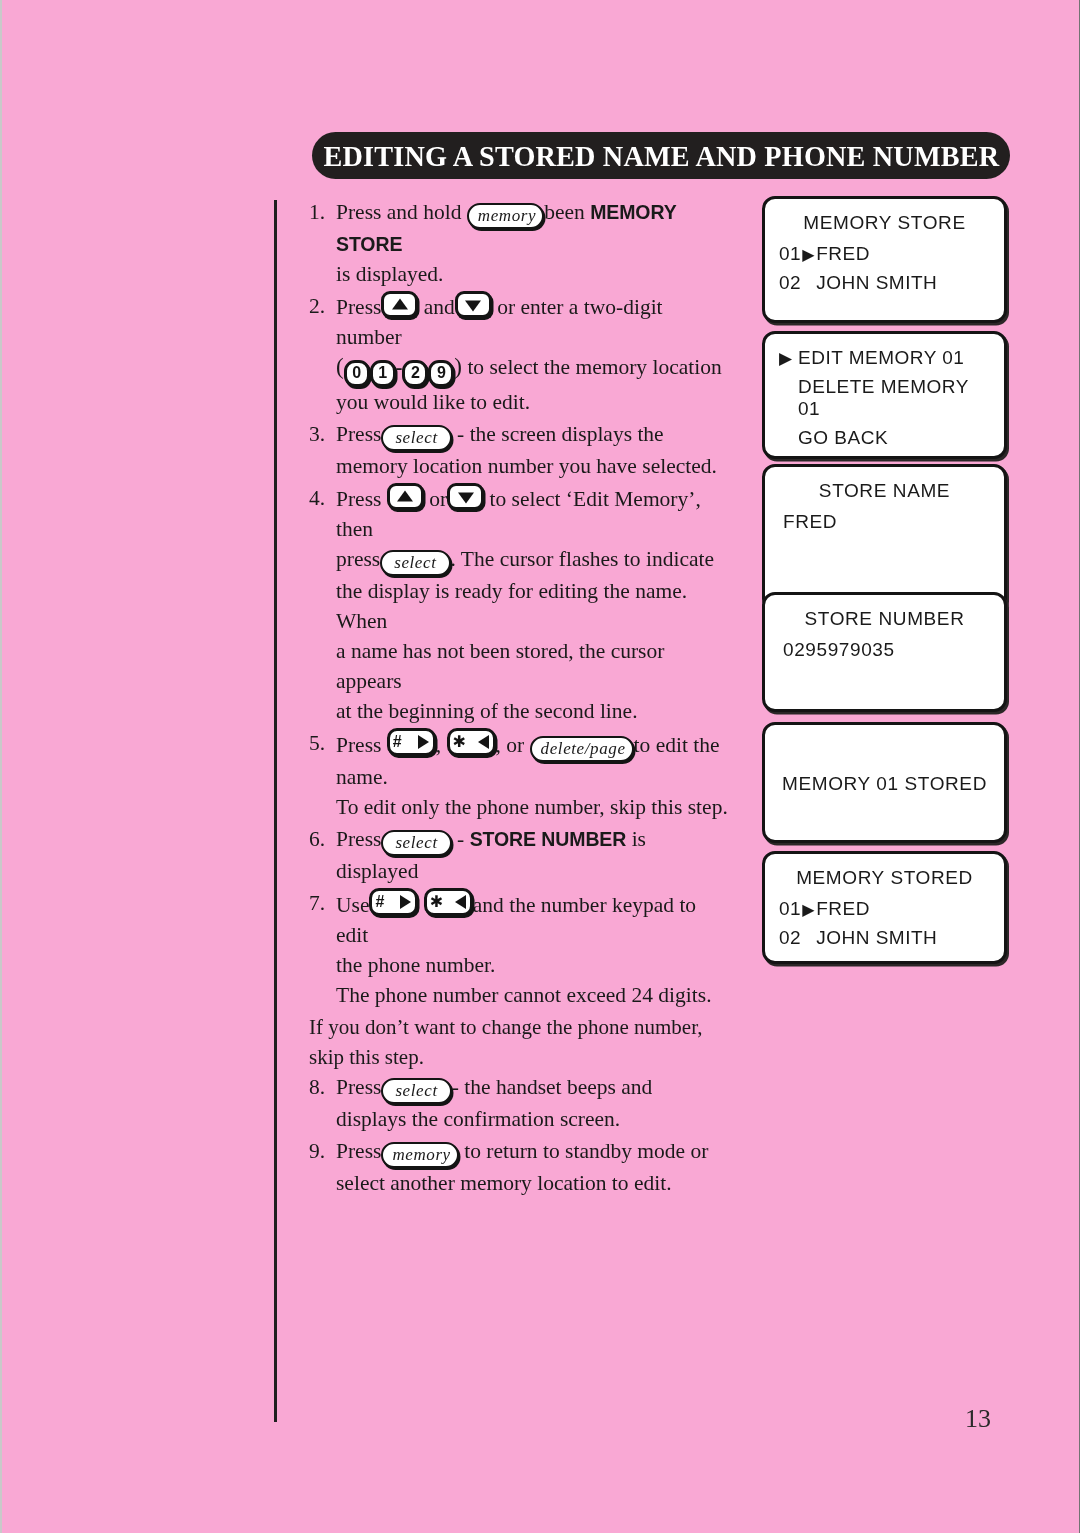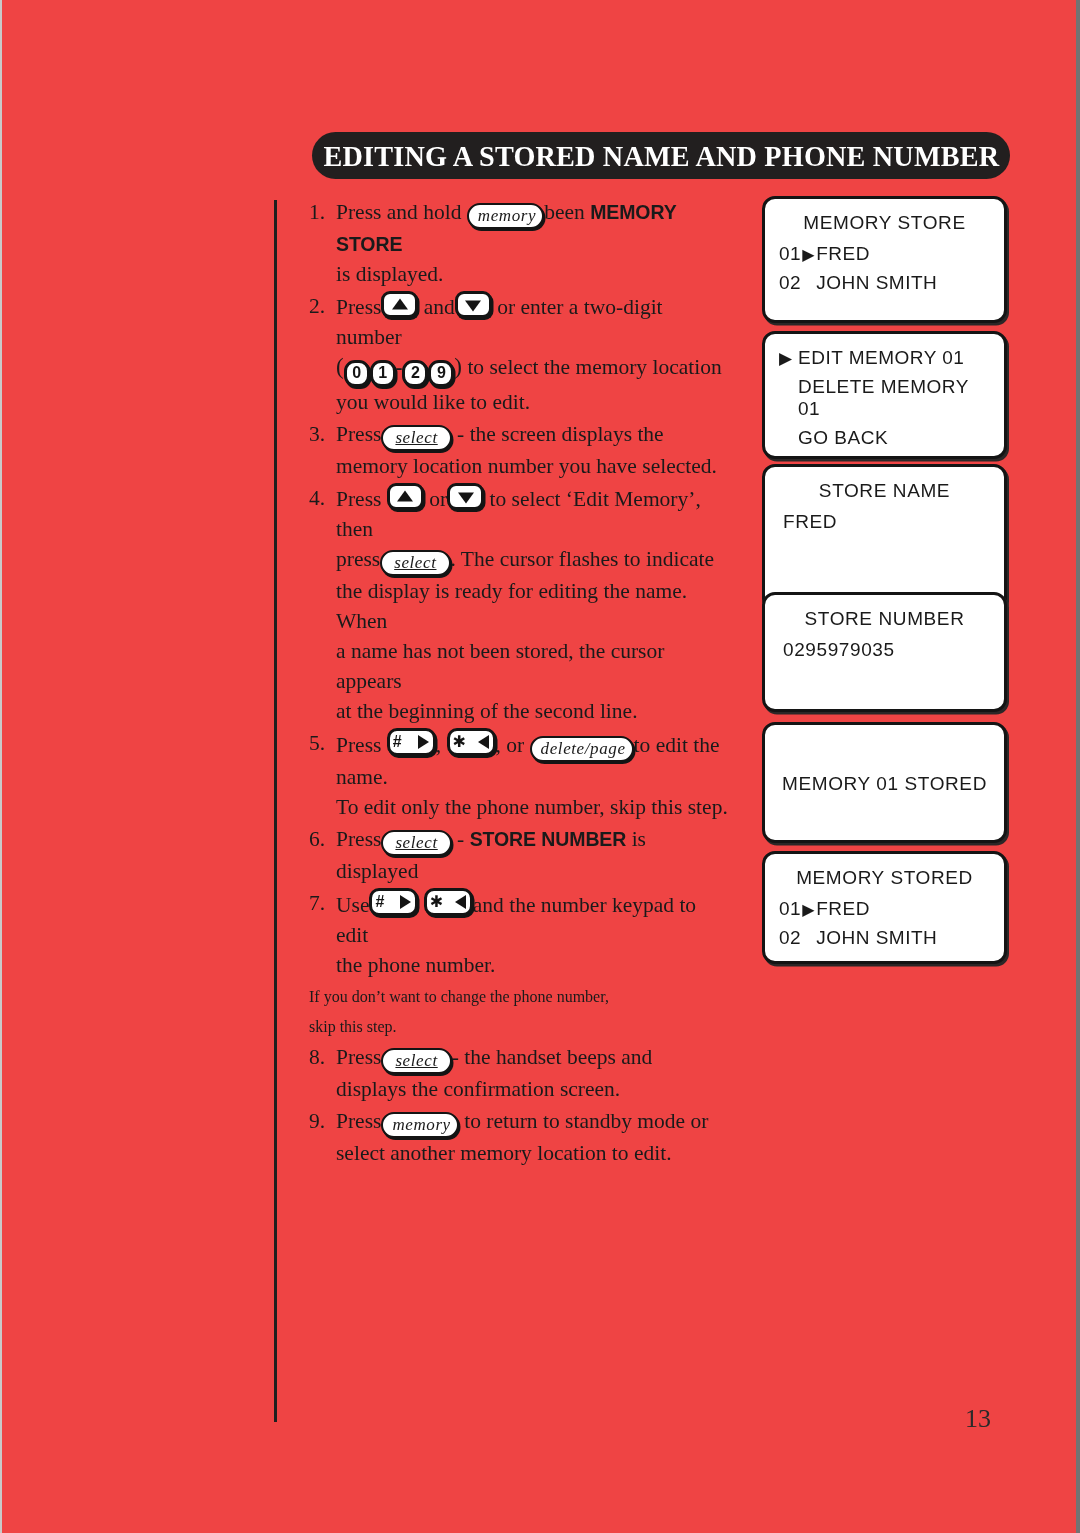--- a/index.html
+++ b/index.html
@@ -12,23 +12,23 @@
     width: 1080px;
     height: 1533px;
     position: relative;
     font-family: "Liberation Serif", "DejaVu Serif", serif;
     color: #1a1a1a;
     overflow: hidden;
   }
   .page {
     position: absolute;
     inset: 0;
-    background: #ef4444;
+    background: #f9a8d4;
     border-left: 2px solid #c9c9c9;
-    border-right: 4px solid #737373;
+    border-right: 1px solid #737373;
     box-sizing: border-box;
   }
 
   
   .title-banner {
     position: absolute;
     left: 310px;
     top: 132px;
     width: 698px;
     height: 47px;
@@ -76,21 +76,21 @@
     width: 27px;
     font-size: 21.5px;
     line-height: 30px;
   }
   .step-body {
     flex: 1 1 auto;
     font-size: 21.5px;
     line-height: 30px;
   }
   .plain-para {
-    font-size: 16px;
+    font-size: 21px;
     line-height: 30px;
     margin-left: 0;
     text-indent: 0;
   }
   .bold-caps {
     font-family: "Liberation Sans", "DejaVu Sans", sans-serif;
     font-weight: bold;
     font-size: 19.5px;
     letter-spacing: -0.1px;
   }
@@ -104,21 +104,21 @@
     font-style: italic;
     font-family: "Liberation Serif", "DejaVu Serif", serif;
     font-size: 17px;
     line-height: 21px;
     vertical-align: -2px;
     box-shadow: 1.5px 2px 0 #141414;
     background: #fff;
     white-space: nowrap;
     letter-spacing: 0.6px;
   }
-  .pill.wide { padding: 0px 12px 1px 12px; text-decoration: underline; }
+  .pill.wide { padding: 0px 12px 1px 12px; }
 
   .keybox {
     display: inline-block;
     border: 3px solid #141414;
     border-radius: 9px;
     width: 31px;
     height: 21px;
     vertical-align: -4px;
     position: relative;
     background: #fff;
@@ -353,20 +353,21 @@
         <span>displayed</span>
       </div>
     </div>
 
     <div class="step">
       <div class="step-num">7.</div>
       <div class="step-body">
         <span>Use</span><span class="keybox wide2"><span class="klabel">#</span><i class="tri right"></i></span>
         <span class="keybox wide2"><span class="klabel">✱</span><i class="tri left"></i></span><span>and the number keypad to edit</span><br>
         <span>the phone number.</span><br>
+        <span>The phone number cannot exceed 24 digits.</span>
       </div>
     </div>
 
     <div class="plain-para">
       <span>If you don’t want to change the phone number,</span><br>
       <span>skip this step.</span>
     </div>
 
     <div class="step">
       <div class="step-num">8.</div>

